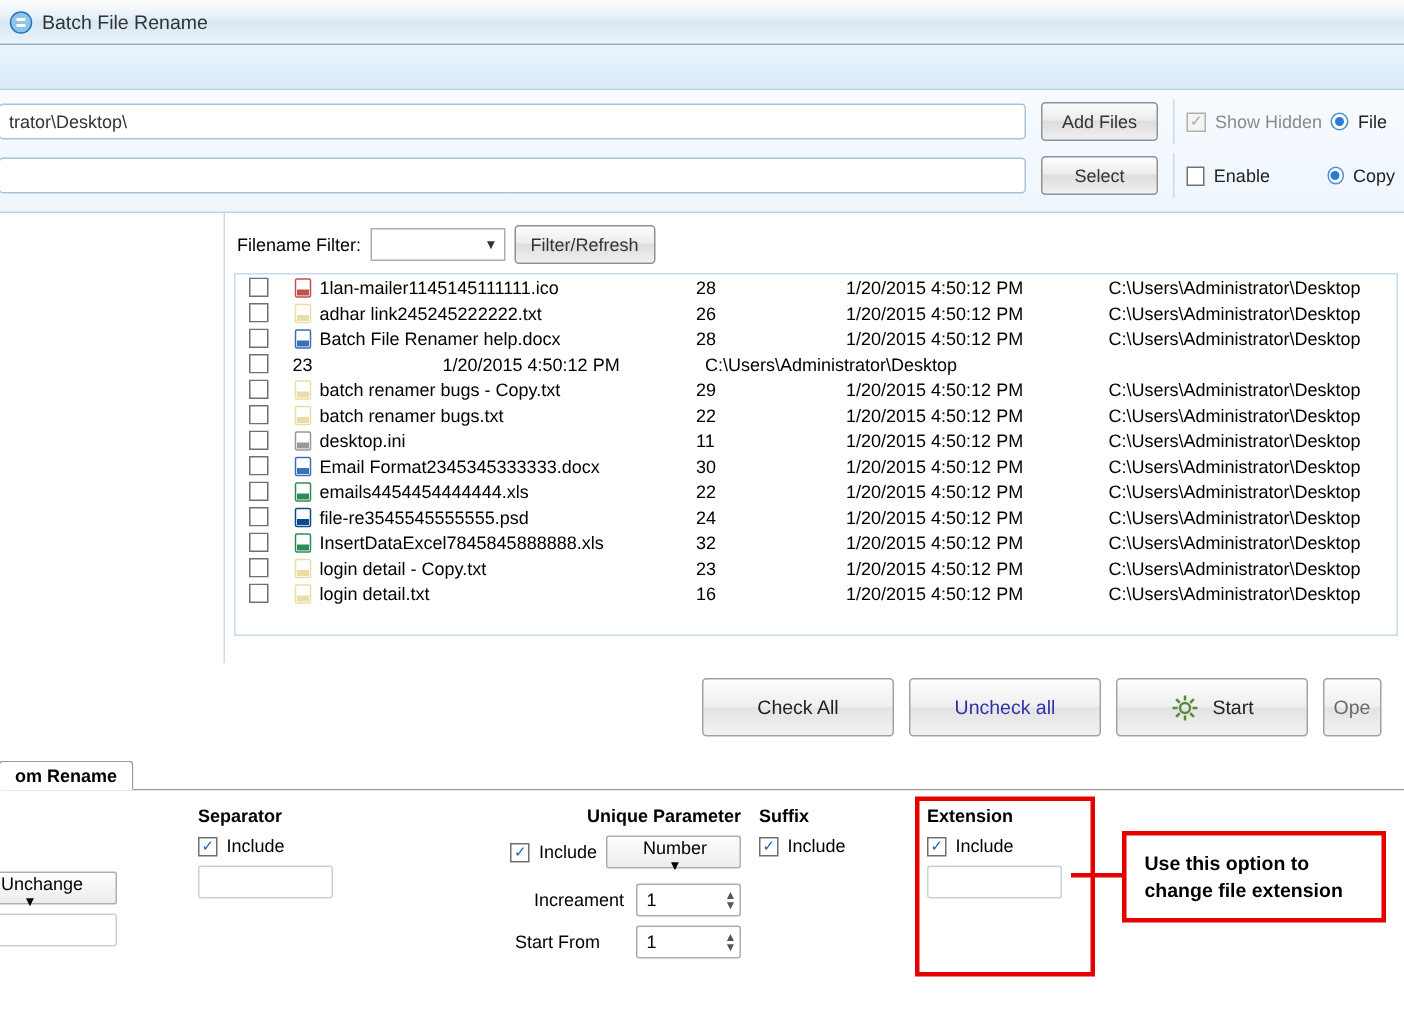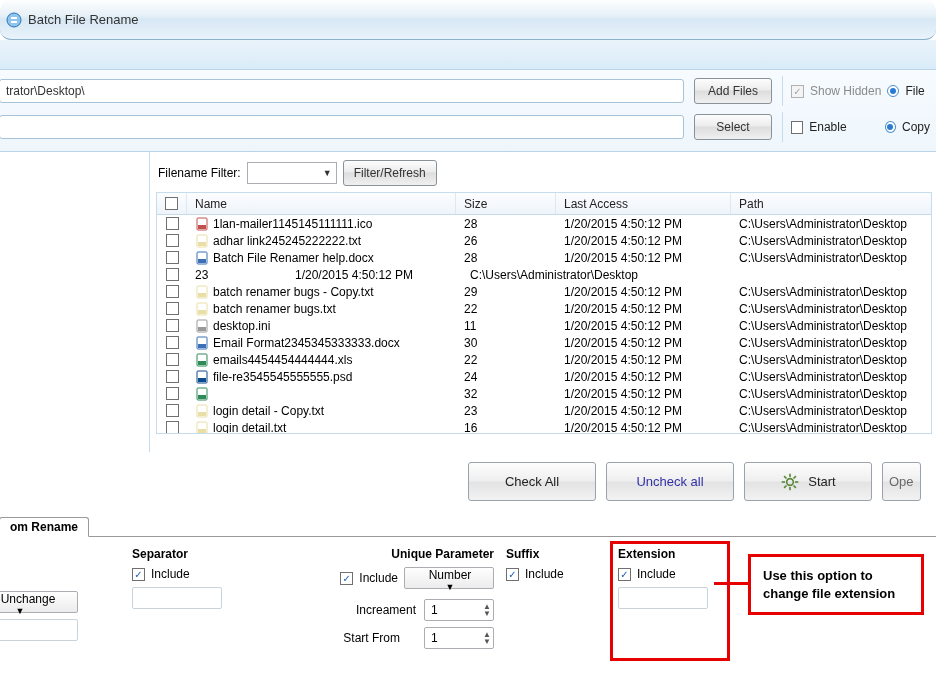--- a/index.html
+++ b/index.html
@@ -12,28 +12,27 @@
   }
   .window {
     width: 936px;
     height: 680px;
     background: #fff;
     position: relative;
     overflow: hidden;
   }
   
   .titlebar {
-    height: 40px;
+    height: 30px;
     background: linear-gradient(#fdfefe, #e6f0f7 40%, #d7e8f4 50%, #e9f3fb);
     border-bottom: 1px solid #8ab0cc;
     display: flex;
     align-items: center;
     padding: 0 6px;
     color: #333;
-    border-radius: 11px;
   }
   .titlebar .app-icon {
     width: 16px; height: 16px;
     margin-right: 6px;
     display: flex; align-items: center; justify-content: center;
   }
   .titlebar .app-title { font-size: 13px; }
   
   .upperstripe {
     height: 30px;
@@ -326,29 +325,20 @@
     <div class="left-panel"></div>
     <div class="file-panel">
       <div class="filterbar">
         <span>Filename Filter:</span>
         <div class="combo">
             <span class="drop">▼</span>
           </div>
         <button class="btn">Filter/Refresh</button>
       </div>
       <div class="listwrap">
-        <div class="list-header">
-          <div class="col chkcol">
-              <span class="chk"></span>
-            </div>
-          <div class="col name">Name</div>
-          <div class="col size">Size</div>
-          <div class="col last">Last Access</div>
-          <div class="col path">Path</div>
-        </div>
         <div class="list-body" id="list-body">
             <div class="row">
               <div class="cell chkcol">
                 <span class="chk"></span>
               </div>
               <div class="cell name">
                 <span class="fileicon"><svg viewBox="0 0 14 14" width="14" height="14">
                     <rect x="2" y="1" width="10" height="12" rx="1" fill="#fff" stroke="#c0504d"></rect>
                     <rect x="3" y="8" width="8" height="4" fill="#c0504d"></rect>
                   </svg></span>
@@ -488,20 +478,21 @@
             </div>
             <div class="row">
               <div class="cell chkcol">
                 <span class="chk"></span>
               </div>
               <div class="cell name">
                 <span class="fileicon"><svg viewBox="0 0 14 14" width="14" height="14">
                     <rect x="2" y="1" width="10" height="12" rx="1" fill="#fff" stroke="#2e8b57"></rect>
                     <rect x="3" y="8" width="8" height="4" fill="#2e8b57"></rect>
                   </svg></span>
+                <span>InsertDataExcel7845845888888.xls</span>
               </div>
               <div class="cell size">32</div>
               <div class="cell last">1/20/2015 4:50:12 PM</div>
               <div class="cell path">C:\Users\Administrator\Desktop</div>
             </div>
             <div class="row">
               <div class="cell chkcol">
                 <span class="chk"></span>
               </div>
               <div class="cell name">

